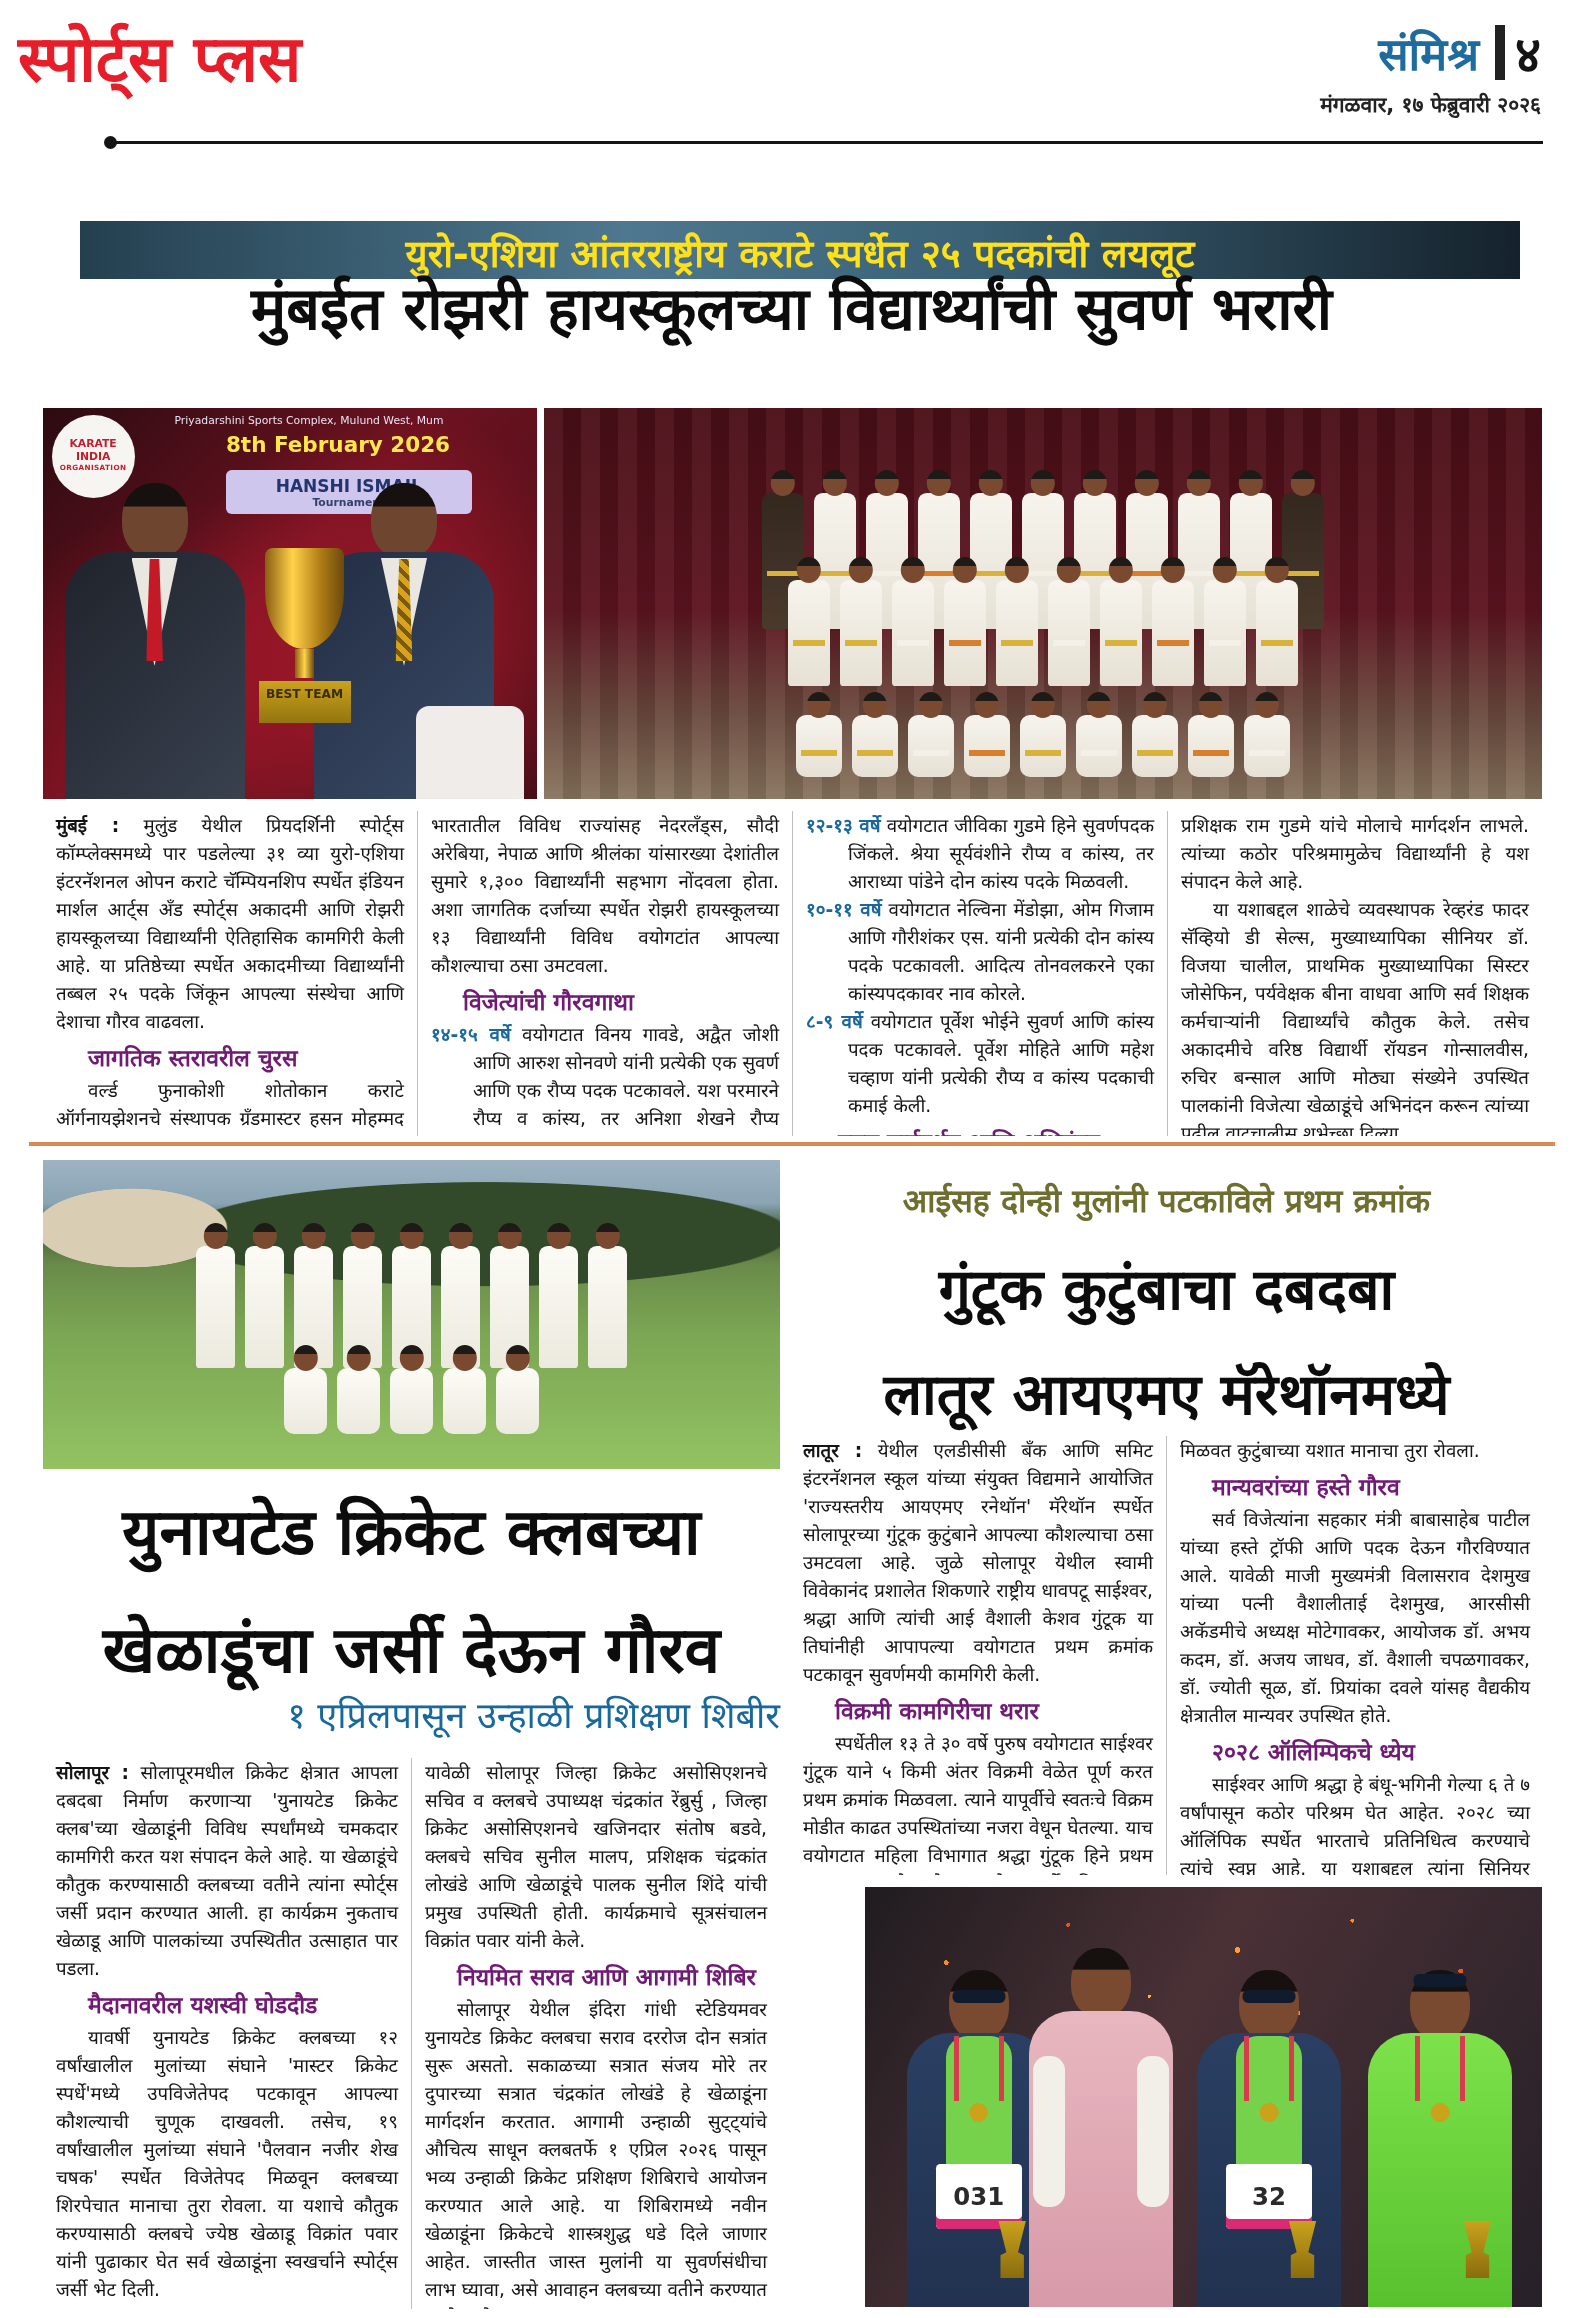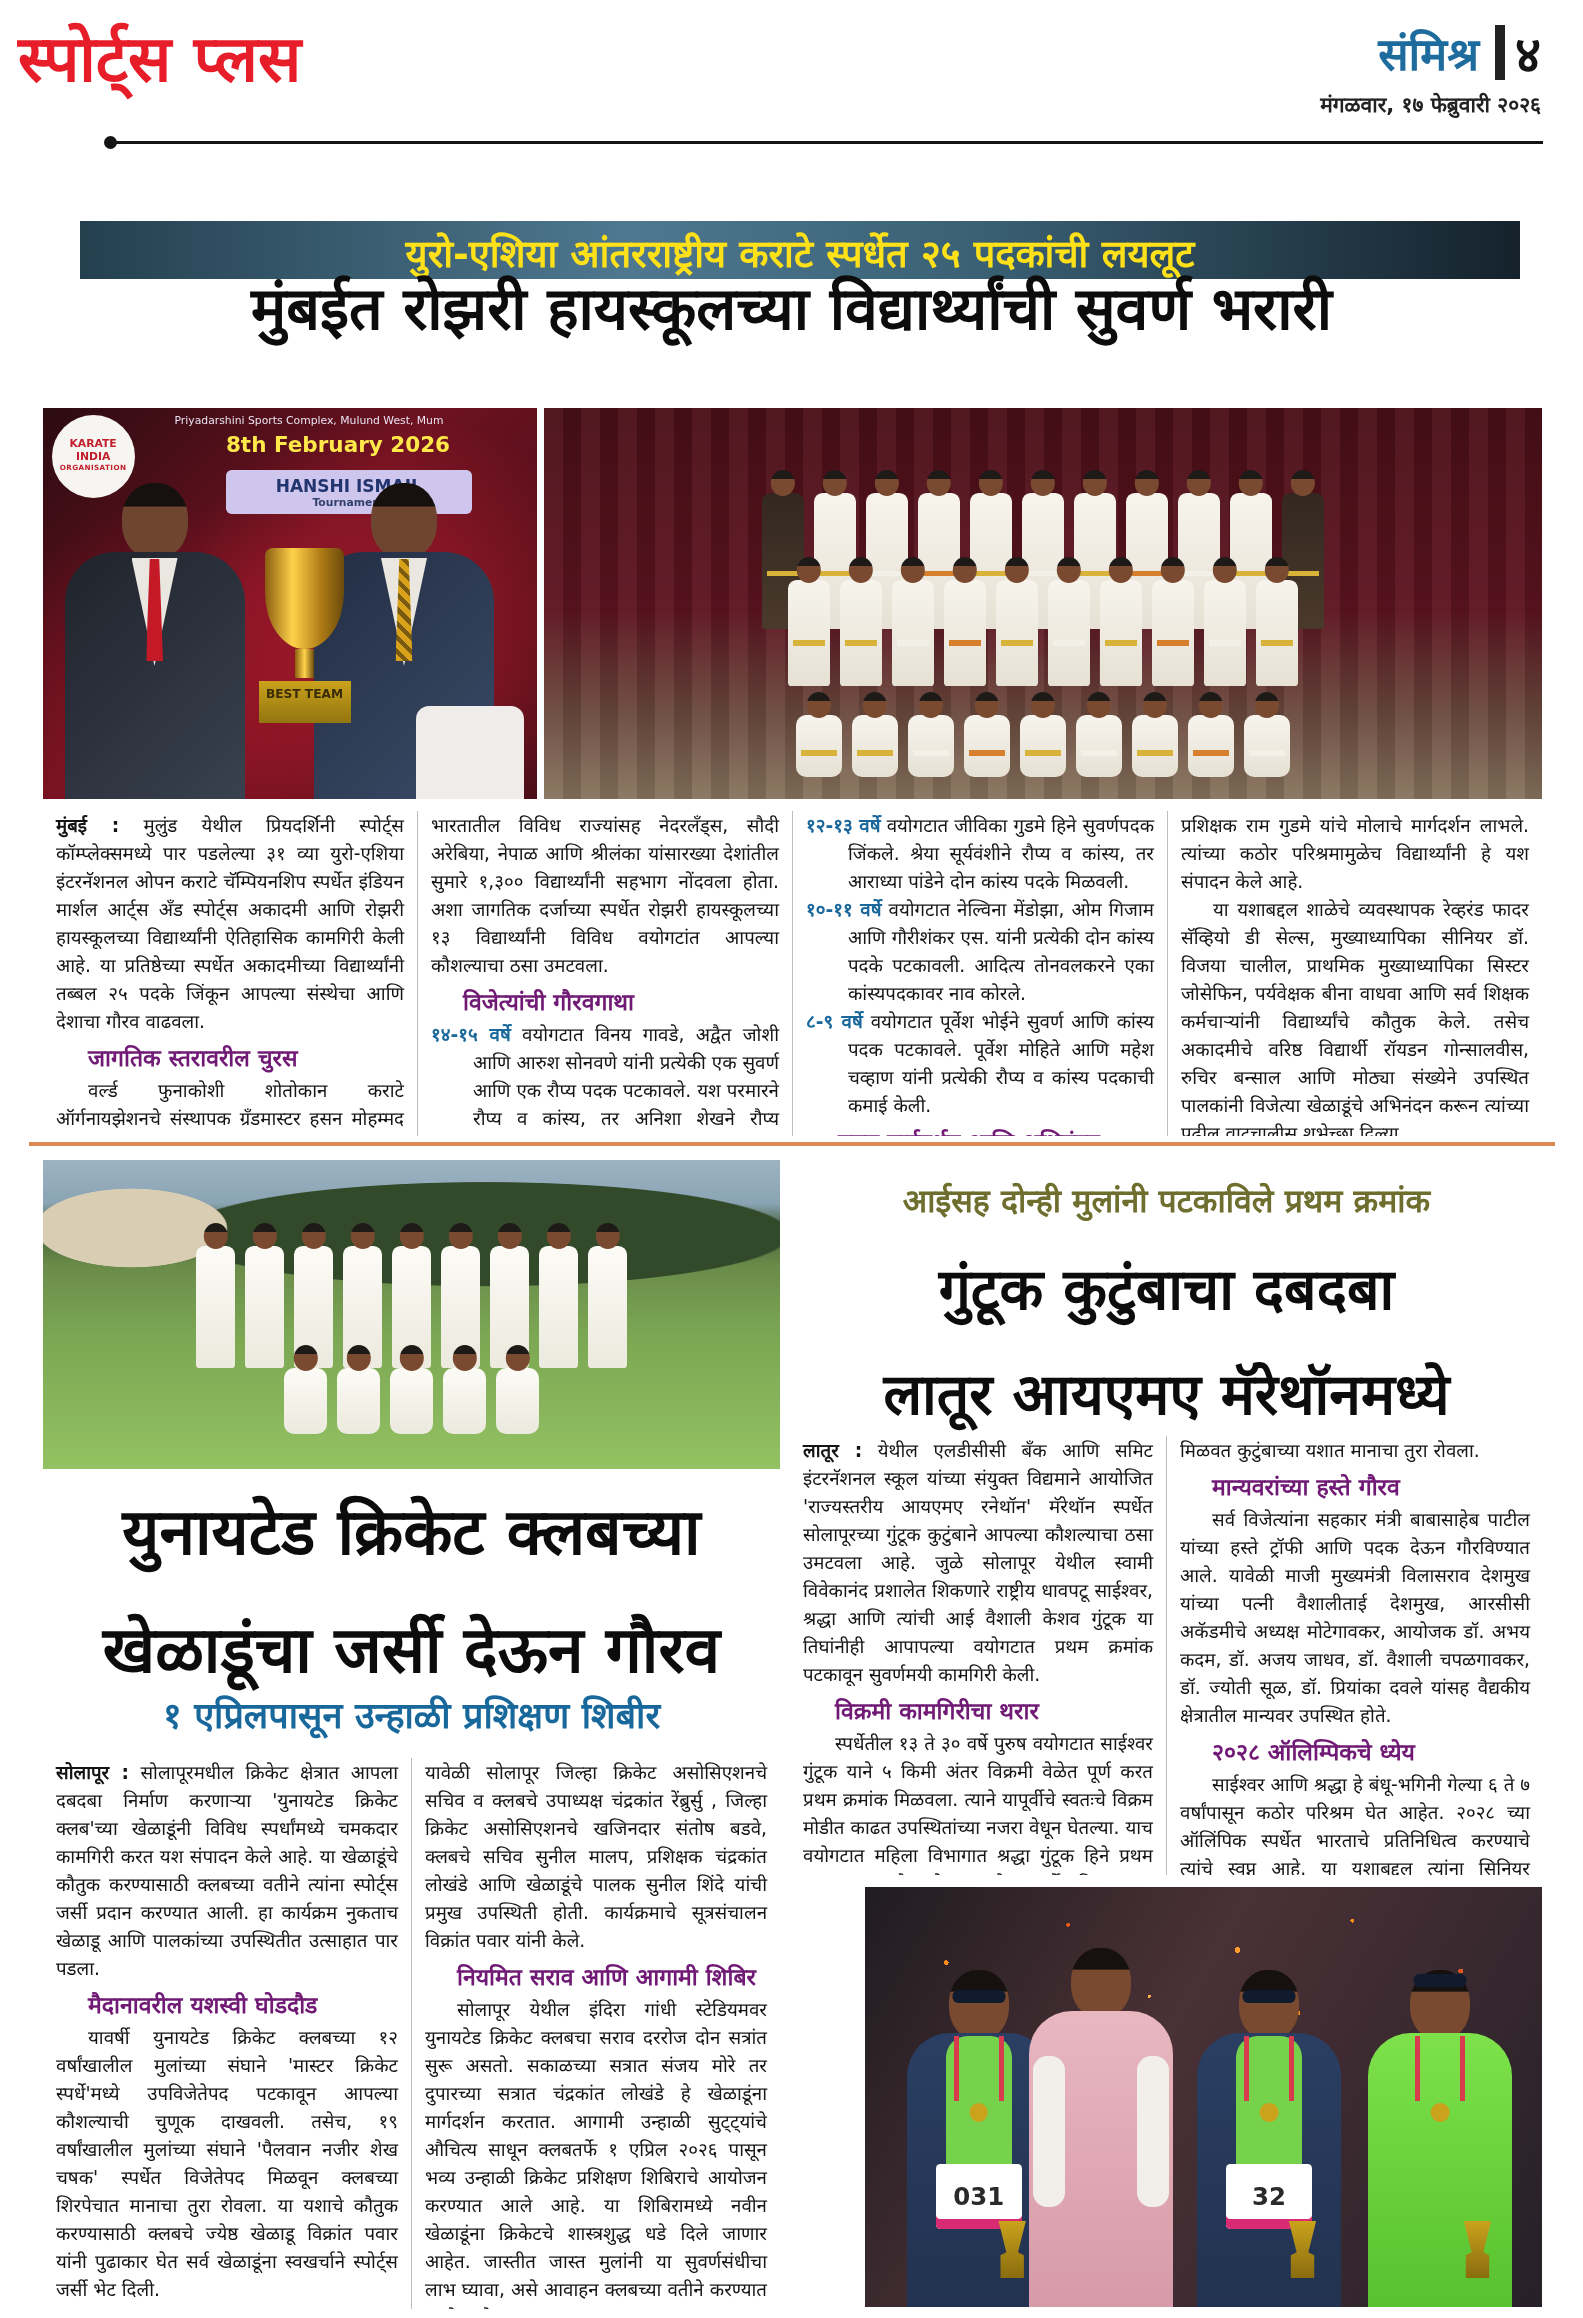--- a/index.html
+++ b/index.html
@@ -102,21 +102,21 @@
   
   #photo-cricket{left:43px;top:1160px;width:737px;height:309px;
       background:
         radial-gradient(ellipse 158px 65px at 12% 22%,#d9cdb4 0 60%,rgba(0,0,0,0) 61%),
         radial-gradient(ellipse 503px 86px at 60% 24%,#324a2a 0 60%,rgba(0,0,0,0) 61%),
         linear-gradient(#9db3c2 0%,#8aa4b4 14%,#45603a 22%,#6a8b4a 34%,#7ba653 56%,#93c262 100%);}
   #photo-cricket .r1{top:86px;}
   #photo-cricket .r2{top:208px;}
   #cricket-headline{left:43px;top:1473px;width:737px;text-align:center;font-size:64px;font-weight:700;
       color:#0c0c0c;line-height:1.85;}
-  #cricket-subhead{left:43px;top:1687px;width:737px;text-align:center;font-size:36px;font-weight:700;color:#18689c;line-height:1.6;}
+  #cricket-subhead{left:43px;top:1687px;width:737px;text-align:right;font-size:36px;font-weight:400;color:#18689c;line-height:1.6;}
   #cricket-body{left:43px;top:1758px;width:737px;height:551px;display:flex;overflow:hidden;}
 
   
   #marathon-kicker{left:790px;top:1176px;width:753px;text-align:center;font-size:32px;font-weight:700;color:#6e6e2f;line-height:1.6;}
   #marathon-headline{left:790px;top:1237px;width:753px;text-align:center;font-size:57px;font-weight:700;
       color:#0c0c0c;line-height:1.85;}
   #marathon-body{left:790px;top:1436px;width:753px;height:439px;display:flex;overflow:hidden;}
 
   #photo-marathon{left:865px;top:1887px;width:677px;height:420px;
       background:linear-gradient(120deg,#201c20 0%,#4a3136 42%,#262028 100%);}

